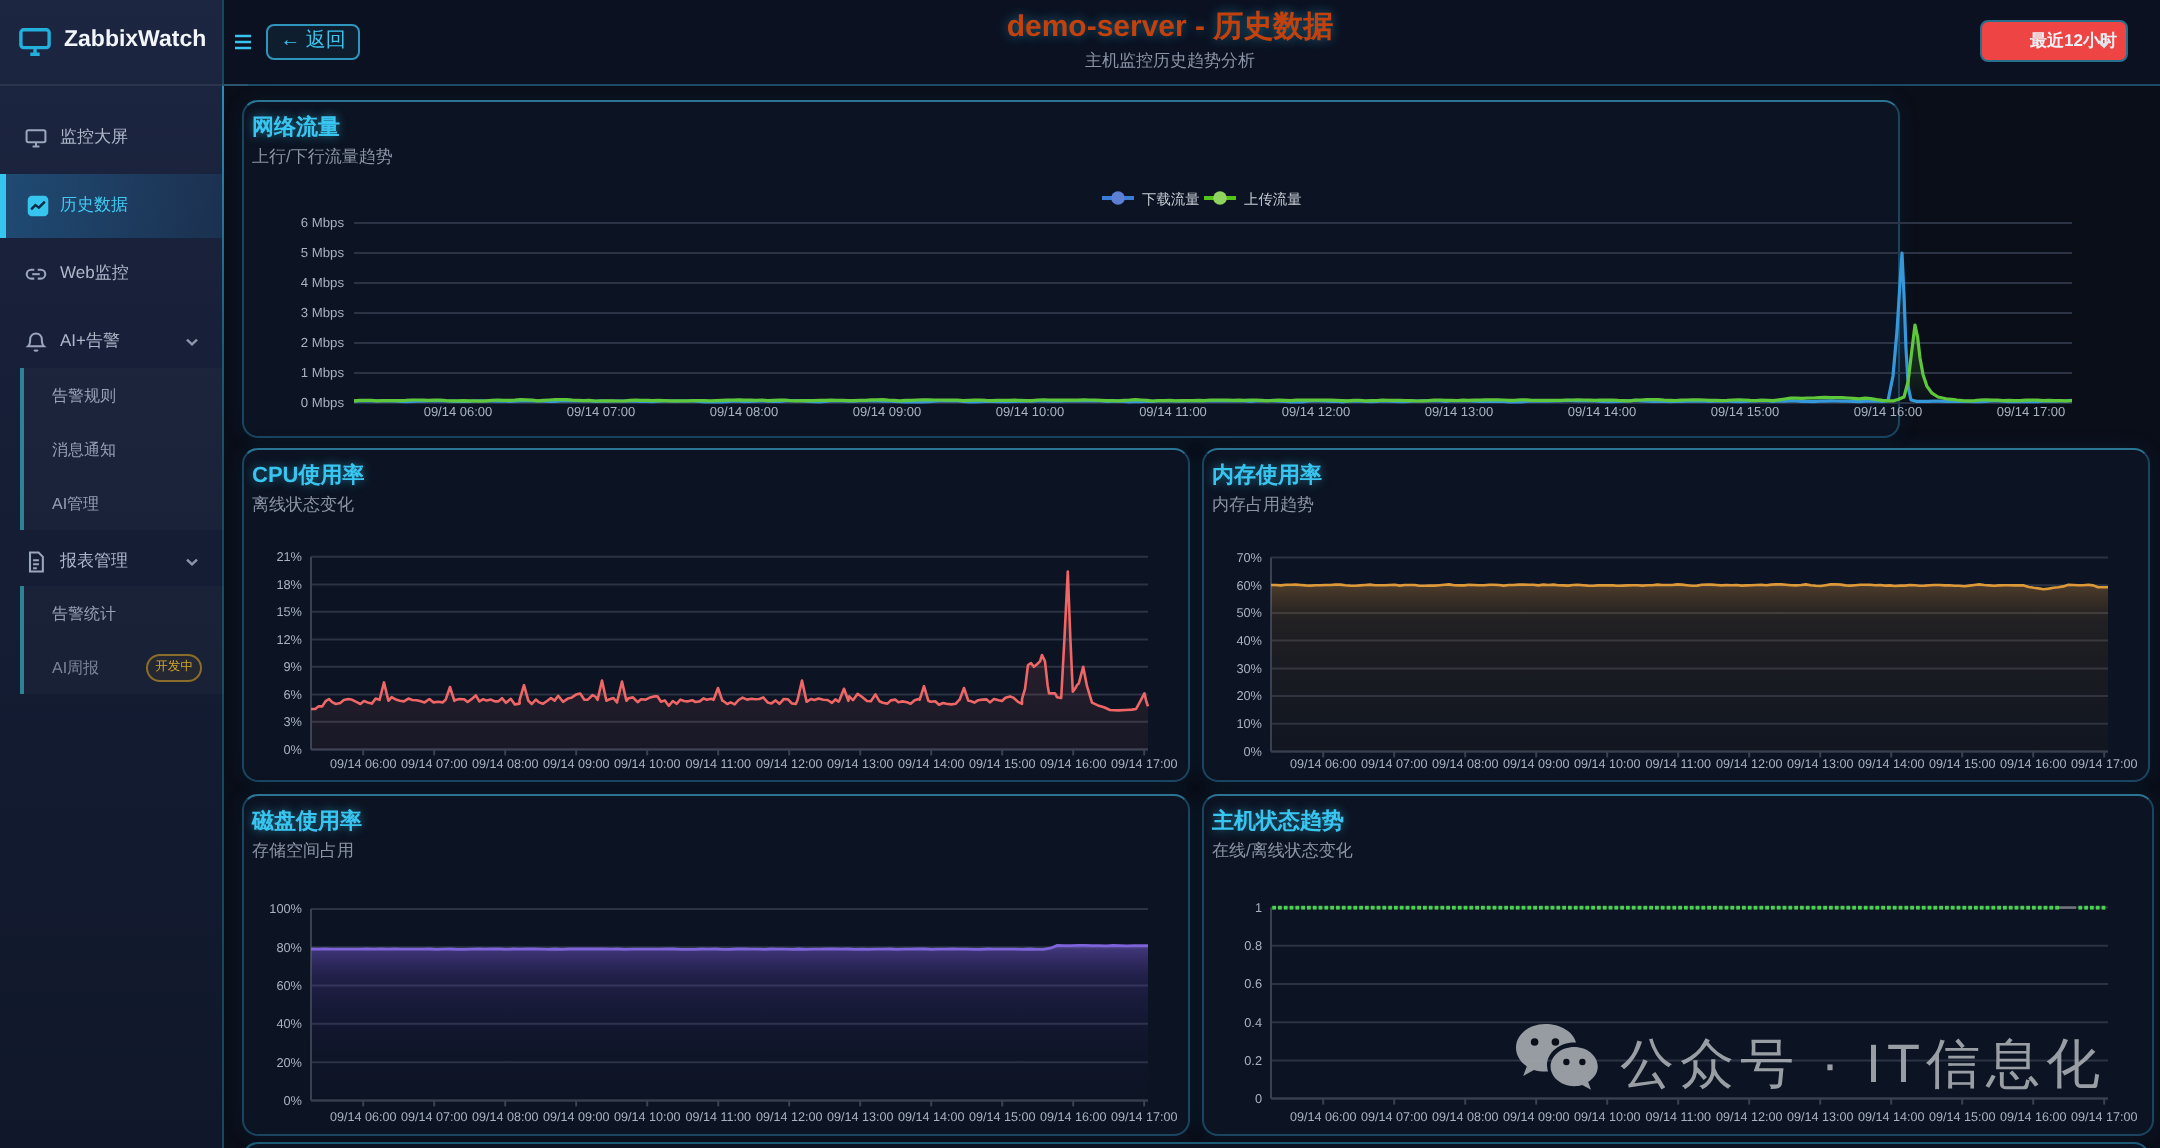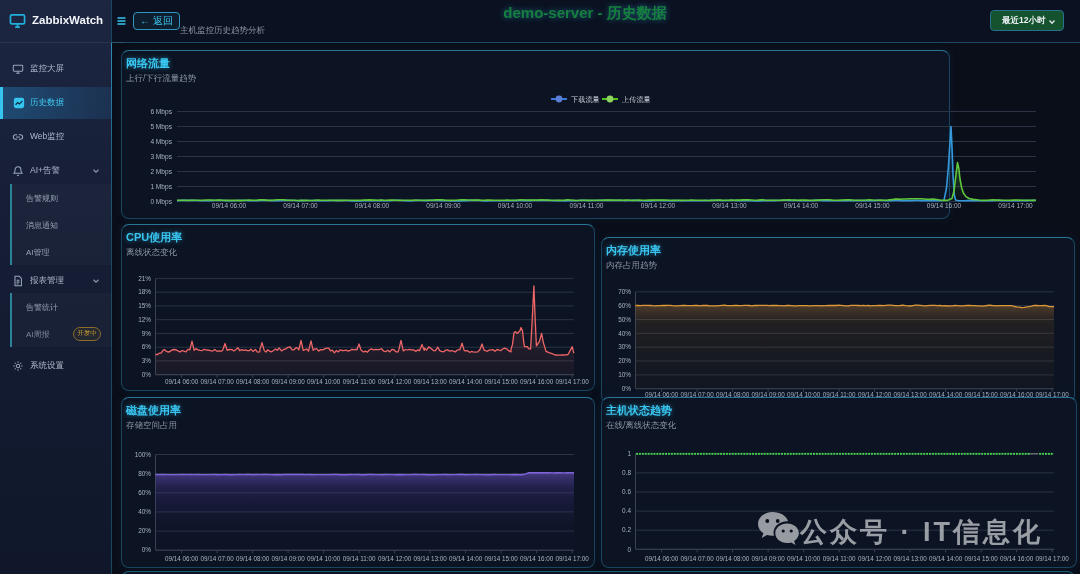--- a/index.html
+++ b/index.html
@@ -15,32 +15,32 @@
 .mitem svg.ch{position:absolute;right:12px;top:50%;transform:translateY(-50%)}
 .active{background:linear-gradient(90deg,rgba(42,150,220,.34),rgba(42,150,220,.12));border-left:3px solid #35c5ee;color:#41c9f2}
 .active .lbl{left:27px}
 .active svg.ic{left:10px}
 .sub{position:absolute;left:10px;width:102px;color:#96a0b4;font-size:8px;height:27px;background:rgba(255,255,255,.025);border-left:2px solid #2c8296}
 .sub .lbl{position:absolute;left:14px;top:50%;transform:translateY(-50%)}
 .badge{position:absolute;right:11px;top:50%;transform:translateY(-50%);border:1px solid #8a6d28;color:#d2a52f;font-size:6.3px;border-radius:7px;padding:1.5px 3.5px;background:rgba(120,90,25,.12)}
 
 #hdr{position:absolute;left:112px;top:0;width:968px;height:43px;background:#0b1120;border-bottom:1px solid #1b4a63;z-index:4}
 #back{position:absolute;left:21px;top:12px;width:47px;height:18px;border:1px solid #2f96bb;border-radius:4px;background:rgba(47,150,187,.10);color:#3cc6ee;font-size:10px;text-align:center;line-height:16px}
-#htitle{position:absolute;left:68px;right:90px;top:4px;text-align:center;color:#15803d;font-size:15px;font-weight:bold;text-shadow:0 0 6px rgba(53,200,245,.45)}
-#hsub{position:absolute;left:68px;right:90px;top:25px;color:#8a94a6;font-size:8.5px}
-#ddown{position:absolute;right:16px;top:10px;width:74px;height:21px;border:1px solid #266f8d;border-radius:4px;background:#14532d;color:#eef2f6;font-size:8.5px;font-weight:bold;line-height:19px;padding-left:11px}
+#htitle{position:absolute;left:68px;right:90px;top:4px;text-align:center;color:#c2410c;font-size:15px;font-weight:bold;text-shadow:0 0 6px rgba(53,200,245,.45)}
+#hsub{position:absolute;left:68px;right:90px;top:25px;text-align:center;color:#8a94a6;font-size:8.5px}
+#ddown{position:absolute;right:16px;top:10px;width:74px;height:21px;border:1px solid #266f8d;border-radius:4px;background:#ef4444;color:#eef2f6;font-size:8.5px;font-weight:bold;line-height:19px;padding-left:24px}
 
 .panel{position:absolute;background:#0c1423;border:1px solid #1a4560;border-top-color:#2a7496;border-radius:8px;box-shadow:0 0 10px rgba(20,80,120,.15)}
 .ptitle{position:absolute;left:4px;top:5px;font-size:11px;font-weight:bold;color:#38c6f1;text-shadow:0 0 5px rgba(56,198,241,.5)}
 .psub{position:absolute;left:4px;top:22px;font-size:8.5px;color:#8b94a6}
 .psvg{position:absolute;left:0;top:0}
 #stub{position:absolute;left:121px;top:571px;width:954px;height:8px;border:1px solid #1c5a78;border-bottom:none;border-radius:8px 8px 0 0;background:#0c1423}
 
 #wm{position:absolute;left:756px;top:509px;z-index:9;display:flex;align-items:center;opacity:.92}
-#wm .t{color:#a6aab1;font-size:27px;letter-spacing:3px;font-weight:700;margin-top:5px}
+#wm .t{color:#a6aab1;font-size:27px;letter-spacing:3px;margin-left:10px;font-weight:400;margin-top:5px}
 </style></head>
 <body>
 <div id="app">
 
 <div id="side">
  <div id="logo">
    <svg style="position:absolute;left:9px;top:13px" width="17" height="16" viewBox="0 0 18 17" fill="none" stroke="#22b0dd" stroke-width="1.8">
           <rect x="1.5" y="2" width="15" height="9.5" rx="1.5"></rect>
           <path d="M6.5 15h5M9 11.5V15"></path>
         </svg>
@@ -99,27 +99,20 @@
         <svg class="ch" width="8" height="8" viewBox="0 0 8 8" fill="none" stroke="#8b96aa" stroke-width="1.2">
           <polyline points="1.5,2.8 4,5.2 6.5,2.8"></polyline>
         </svg>
       </div>
  <div class="sub" style="top:293px">
         <span class="lbl">告警统计</span>
       </div>
  <div class="sub" style="top:320px">
         <span class="lbl" style="color:#7c8699">AI周报</span>
         <span class="badge">开发中</span>
-      </div>
- <div class="mitem" style="top:349px">
-        <svg class="ic" width="12" height="12" viewBox="0 0 14 14" fill="none" stroke="#9aa6bb" stroke-width="1.2">
-          <circle cx="7" cy="7" r="2"></circle>
-          <path d="M7 1.6v1.6M7 10.8v1.6M1.6 7h1.6M10.8 7h1.6M3.2 3.2l1.1 1.1M9.7 9.7l1.1 1.1M10.8 3.2L9.7 4.3M4.3 9.7l-1.1 1.1"></path>
-        </svg>
-        <span class="lbl">系统设置</span>
       </div>
 </div>
 
 <div id="hdr">
  <div id="back">← 返回</div>
  <div id="htitle">demo-server - 历史数据</div>
  <div id="hsub">主机监控历史趋势分析</div>
  <div id="ddown">最近12小时<svg style="position:absolute;right:7px;top:7px" width="8" height="8" viewBox="0 0 8 8" fill="none" stroke="#dfe5ea" stroke-width="1.3">
           <polyline points="1.5,2.5 4,5.3 6.5,2.5"></polyline>
         </svg></div>
@@ -230,21 +223,21 @@
 <text x="308.1" y="159.0" text-anchor="middle" font-size="6.3" fill="#a9b2bf">09/14 13:00</text>
 <text x="343.6" y="159.0" text-anchor="middle" font-size="6.3" fill="#a9b2bf">09/14 14:00</text>
 <text x="379.1" y="159.0" text-anchor="middle" font-size="6.3" fill="#a9b2bf">09/14 15:00</text>
 <text x="414.6" y="159.0" text-anchor="middle" font-size="6.3" fill="#a9b2bf">09/14 16:00</text>
 <text x="450.1" y="159.0" text-anchor="middle" font-size="6.3" fill="#a9b2bf">09/14 17:00</text>
   <path d="M33.5,129.5 L35.6,129.5 L37.2,128.2 L39.1,128.2 L40.8,125.6 L42.5,124.5 L44.1,126.1 L45.9,127.0 L48.1,126.5 L49.9,125.0 L52.2,124.5 L54.1,124.9 L56.4,126.1 L58.2,127.0 L60.0,125.5 L61.8,126.2 L63.9,126.8 L65.8,124.3 L67.8,124.9 L70.0,116.2 L72.2,125.4 L73.8,123.6 L75.6,124.6 L77.9,125.4 L79.9,125.7 L82.2,124.3 L84.2,125.0 L86.3,125.1 L88.0,125.5 L90.3,126.2 L92.7,124.5 L94.8,126.2 L97.0,125.9 L99.3,126.2 L100.8,124.9 L103.0,118.5 L105.2,125.4 L105.7,125.0 L107.7,124.5 L110.1,124.6 L111.8,126.0 L113.6,124.7 L115.9,122.7 L117.7,125.7 L119.6,124.6 L121.3,125.3 L123.5,124.8 L125.4,125.7 L127.2,125.7 L129.0,124.1 L131.0,126.4 L133.4,124.4 L135.4,127.2 L137.8,126.8 L137.8,124.9 L140.0,117.6 L142.2,125.4 L143.9,127.0 L145.9,124.8 L147.6,126.2 L149.4,126.9 L151.5,125.5 L153.5,124.0 L155.3,125.3 L157.1,122.9 L159.5,125.9 L161.9,124.3 L163.6,123.9 L166.0,122.3 L168.1,121.8 L170.2,124.9 L171.9,124.8 L174.3,122.5 L175.9,123.5 L176.8,124.9 L179.0,115.3 L181.2,125.4 L182.4,124.8 L184.7,124.0 L186.5,126.2 L186.8,124.9 L189.0,115.8 L191.2,125.4 L192.3,124.1 L194.5,123.7 L196.8,126.1 L198.5,124.6 L200.8,124.8 L203.1,123.7 L205.0,123.2 L206.7,123.1 L208.5,125.9 L210.4,125.2 L212.4,127.9 L214.4,125.5 L216.3,126.9 L218.2,124.8 L220.0,125.5 L221.7,125.7 L224.1,125.1 L225.7,126.0 L227.8,125.7 L229.8,124.2 L231.4,124.9 L233.7,124.4 L234.8,124.9 L237.0,119.0 L239.2,125.4 L239.5,125.4 L241.6,127.0 L243.3,126.2 L245.3,127.2 L247.3,125.0 L249.3,123.8 L251.5,124.8 L253.8,124.4 L255.6,124.6 L257.7,124.5 L259.6,123.7 L261.8,126.2 L263.7,126.7 L265.8,125.2 L267.7,126.9 L269.9,124.5 L272.0,124.7 L273.9,126.7 L275.9,127.0 L276.8,124.9 L279.0,115.3 L281.2,125.4 L281.3,125.9 L283.5,124.5 L285.2,125.0 L287.3,124.3 L289.6,124.9 L291.8,125.0 L294.0,126.4 L295.7,124.7 L297.3,125.8 L297.8,124.9 L300.0,119.4 L302.2,125.4 L302.6,123.2 L304.5,125.1 L306.8,121.9 L309.1,123.5 L311.5,125.5 L313.4,125.6 L315.7,122.2 L317.7,125.6 L319.4,126.4 L321.7,126.8 L323.4,125.2 L325.6,124.8 L327.2,126.1 L329.3,125.7 L331.5,126.1 L333.3,126.9 L335.3,125.1 L337.3,124.5 L337.8,124.9 L340.0,118.1 L342.2,125.4 L343.3,125.9 L345.6,125.6 L347.5,127.4 L349.5,126.5 L351.2,126.9 L353.6,127.2 L355.8,126.9 L357.7,124.8 L357.8,124.9 L360.0,119.0 L362.2,125.4 L363.3,125.5 L365.2,126.3 L367.1,125.1 L369.2,124.8 L371.3,124.7 L372.9,126.2 L375.0,124.5 L377.3,125.1 L379.0,125.5 L380.7,123.9 L383.0,123.2 L384.6,123.8 L387.0,125.9 L389.0,126.9 L389.0,124.5 L390.5,119.4 L392.0,107.5 L393.5,106.6 L395.0,108.4 L396.5,107.1 L398.0,105.7 L399.0,102.5 L400.5,105.7 L401.8,117.6 L402.5,121.7 L404.0,121.7 L405.5,121.7 L406.5,123.6 L408.6,124.0 L410.2,94.7 L411.9,60.8 L413.2,94.7 L414.4,120.8 L415.5,119.4 L416.5,117.6 L417.4,116.7 L419.6,108.4 L421.5,118.1 L424.0,126.3 L427.0,127.7 L430.0,128.6 L433.0,130.0 L437.0,130.2 L441.0,130.0 L444.0,129.8 L446.0,129.5 L448.5,124.9 L450.2,121.7 L451.2,125.9 L452.0,128.2 L452.0,149.7 L33.5,149.7 Z" fill="url(#gred)"></path>
   <path d="M33.5,129.5 L35.6,129.5 L37.2,128.2 L39.1,128.2 L40.8,125.6 L42.5,124.5 L44.1,126.1 L45.9,127.0 L48.1,126.5 L49.9,125.0 L52.2,124.5 L54.1,124.9 L56.4,126.1 L58.2,127.0 L60.0,125.5 L61.8,126.2 L63.9,126.8 L65.8,124.3 L67.8,124.9 L70.0,116.2 L72.2,125.4 L73.8,123.6 L75.6,124.6 L77.9,125.4 L79.9,125.7 L82.2,124.3 L84.2,125.0 L86.3,125.1 L88.0,125.5 L90.3,126.2 L92.7,124.5 L94.8,126.2 L97.0,125.9 L99.3,126.2 L100.8,124.9 L103.0,118.5 L105.2,125.4 L105.7,125.0 L107.7,124.5 L110.1,124.6 L111.8,126.0 L113.6,124.7 L115.9,122.7 L117.7,125.7 L119.6,124.6 L121.3,125.3 L123.5,124.8 L125.4,125.7 L127.2,125.7 L129.0,124.1 L131.0,126.4 L133.4,124.4 L135.4,127.2 L137.8,126.8 L137.8,124.9 L140.0,117.6 L142.2,125.4 L143.9,127.0 L145.9,124.8 L147.6,126.2 L149.4,126.9 L151.5,125.5 L153.5,124.0 L155.3,125.3 L157.1,122.9 L159.5,125.9 L161.9,124.3 L163.6,123.9 L166.0,122.3 L168.1,121.8 L170.2,124.9 L171.9,124.8 L174.3,122.5 L175.9,123.5 L176.8,124.9 L179.0,115.3 L181.2,125.4 L182.4,124.8 L184.7,124.0 L186.5,126.2 L186.8,124.9 L189.0,115.8 L191.2,125.4 L192.3,124.1 L194.5,123.7 L196.8,126.1 L198.5,124.6 L200.8,124.8 L203.1,123.7 L205.0,123.2 L206.7,123.1 L208.5,125.9 L210.4,125.2 L212.4,127.9 L214.4,125.5 L216.3,126.9 L218.2,124.8 L220.0,125.5 L221.7,125.7 L224.1,125.1 L225.7,126.0 L227.8,125.7 L229.8,124.2 L231.4,124.9 L233.7,124.4 L234.8,124.9 L237.0,119.0 L239.2,125.4 L239.5,125.4 L241.6,127.0 L243.3,126.2 L245.3,127.2 L247.3,125.0 L249.3,123.8 L251.5,124.8 L253.8,124.4 L255.6,124.6 L257.7,124.5 L259.6,123.7 L261.8,126.2 L263.7,126.7 L265.8,125.2 L267.7,126.9 L269.9,124.5 L272.0,124.7 L273.9,126.7 L275.9,127.0 L276.8,124.9 L279.0,115.3 L281.2,125.4 L281.3,125.9 L283.5,124.5 L285.2,125.0 L287.3,124.3 L289.6,124.9 L291.8,125.0 L294.0,126.4 L295.7,124.7 L297.3,125.8 L297.8,124.9 L300.0,119.4 L302.2,125.4 L302.6,123.2 L304.5,125.1 L306.8,121.9 L309.1,123.5 L311.5,125.5 L313.4,125.6 L315.7,122.2 L317.7,125.6 L319.4,126.4 L321.7,126.8 L323.4,125.2 L325.6,124.8 L327.2,126.1 L329.3,125.7 L331.5,126.1 L333.3,126.9 L335.3,125.1 L337.3,124.5 L337.8,124.9 L340.0,118.1 L342.2,125.4 L343.3,125.9 L345.6,125.6 L347.5,127.4 L349.5,126.5 L351.2,126.9 L353.6,127.2 L355.8,126.9 L357.7,124.8 L357.8,124.9 L360.0,119.0 L362.2,125.4 L363.3,125.5 L365.2,126.3 L367.1,125.1 L369.2,124.8 L371.3,124.7 L372.9,126.2 L375.0,124.5 L377.3,125.1 L379.0,125.5 L380.7,123.9 L383.0,123.2 L384.6,123.8 L387.0,125.9 L389.0,126.9 L389.0,124.5 L390.5,119.4 L392.0,107.5 L393.5,106.6 L395.0,108.4 L396.5,107.1 L398.0,105.7 L399.0,102.5 L400.5,105.7 L401.8,117.6 L402.5,121.7 L404.0,121.7 L405.5,121.7 L406.5,123.6 L408.6,124.0 L410.2,94.7 L411.9,60.8 L413.2,94.7 L414.4,120.8 L415.5,119.4 L416.5,117.6 L417.4,116.7 L419.6,108.4 L421.5,118.1 L424.0,126.3 L427.0,127.7 L430.0,128.6 L433.0,130.0 L437.0,130.2 L441.0,130.0 L444.0,129.8 L446.0,129.5 L448.5,124.9 L450.2,121.7 L451.2,125.9 L452.0,128.2" fill="none" stroke="#ee6666" stroke-width="1.3" stroke-linejoin="round"></path>
  </svg>
 </div>
 
-<div class="panel" style="left:601px;top:237px;width:474px;height:167px">
+<div class="panel" style="left:601px;top:224px;width:474px;height:167px">
  <div class="ptitle">内存使用率</div>
  <div class="psub">内存占用趋势</div>
  <svg class="psvg" width="472" height="165" viewBox="0 0 472 165">
   <defs>
           <linearGradient id="gorg" x1="0" y1="0" x2="0" y2="1">
             <stop offset="0" stop-color="#e89a3c" stop-opacity=".30"></stop>
             <stop offset=".22" stop-color="#8a5a1e" stop-opacity=".17"></stop>
             <stop offset="1" stop-color="#3a2710" stop-opacity=".10"></stop>
           </linearGradient>
         </defs>

